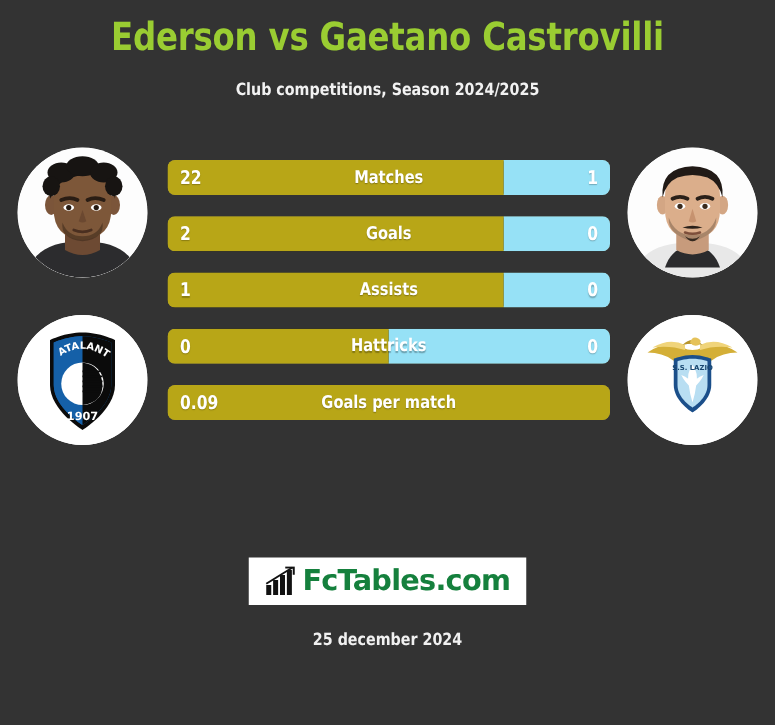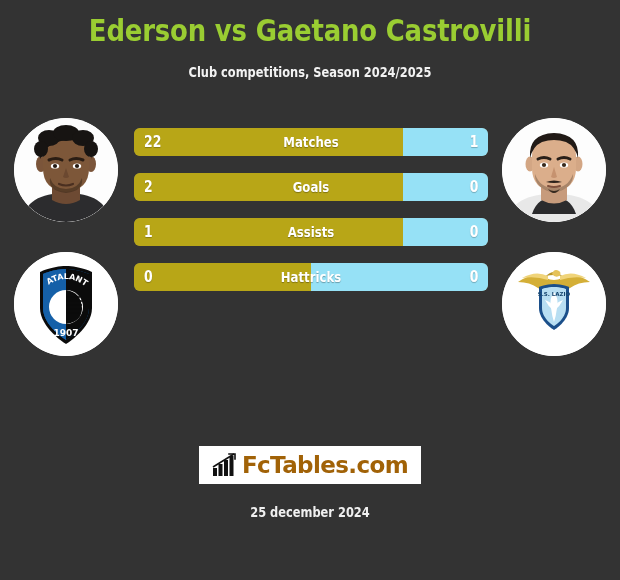--- a/index.html
+++ b/index.html
@@ -158,21 +158,21 @@
     gap: 4px;
   }
   .logo-icon {
     display: block;
     width: 26px;
     height: 24px;
   }
   .logo-text {
     font-size: 23px;
     font-weight: bold;
-    color: #a16207;
+    color: #15803d;
     font-family: "DejaVu Sans", sans-serif;
     letter-spacing: -0.6px;
   }
 
   .date {
     position: absolute;
     top: 504px;
     left: 0;
     width: 620px;
     text-align: center;
@@ -360,20 +360,25 @@
     </div>
 
     <div class="stat-row">
       <div class="bar-home" style="width:50%"></div>
       <div class="bar-away" style="width:50%"></div>
       <div class="val home">0</div>
       <div class="stat-label">Hattricks</div>
       <div class="val away">0</div>
     </div>
 
+    <div class="stat-row">
+      <div class="bar-home" style="width:100%"></div>
+      <div class="val home">0.09</div>
+      <div class="stat-label">Goals per match</div>
+    </div>
 
 
 
   </div>
 
   <div class="logo-box">
     <svg class="logo-icon" viewBox="0 0 26 24">
       <rect x="1" y="15" width="4" height="8" fill="#111111"></rect>
       <rect x="6.5" y="11" width="4" height="12" fill="#111111"></rect>
       <rect x="12" y="7" width="4" height="16" fill="#111111"></rect>

